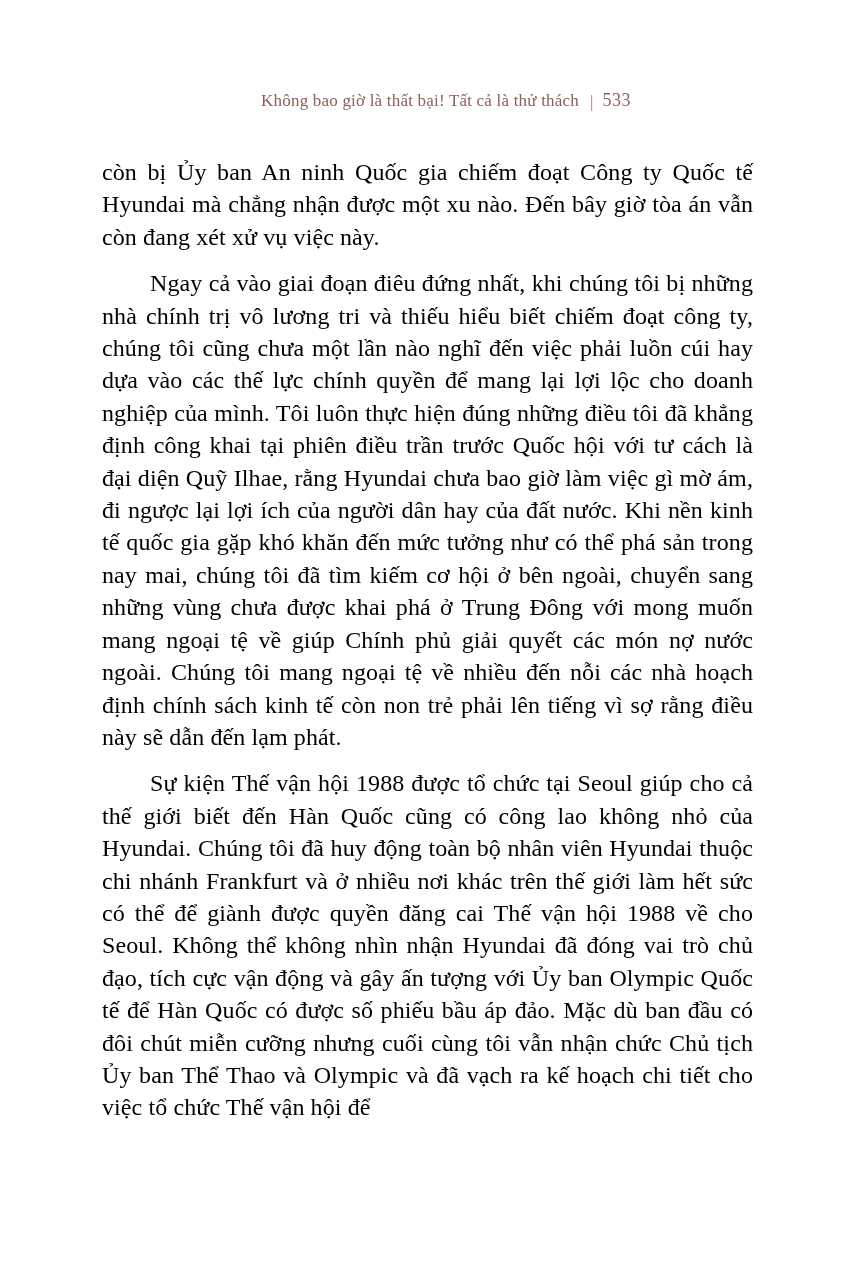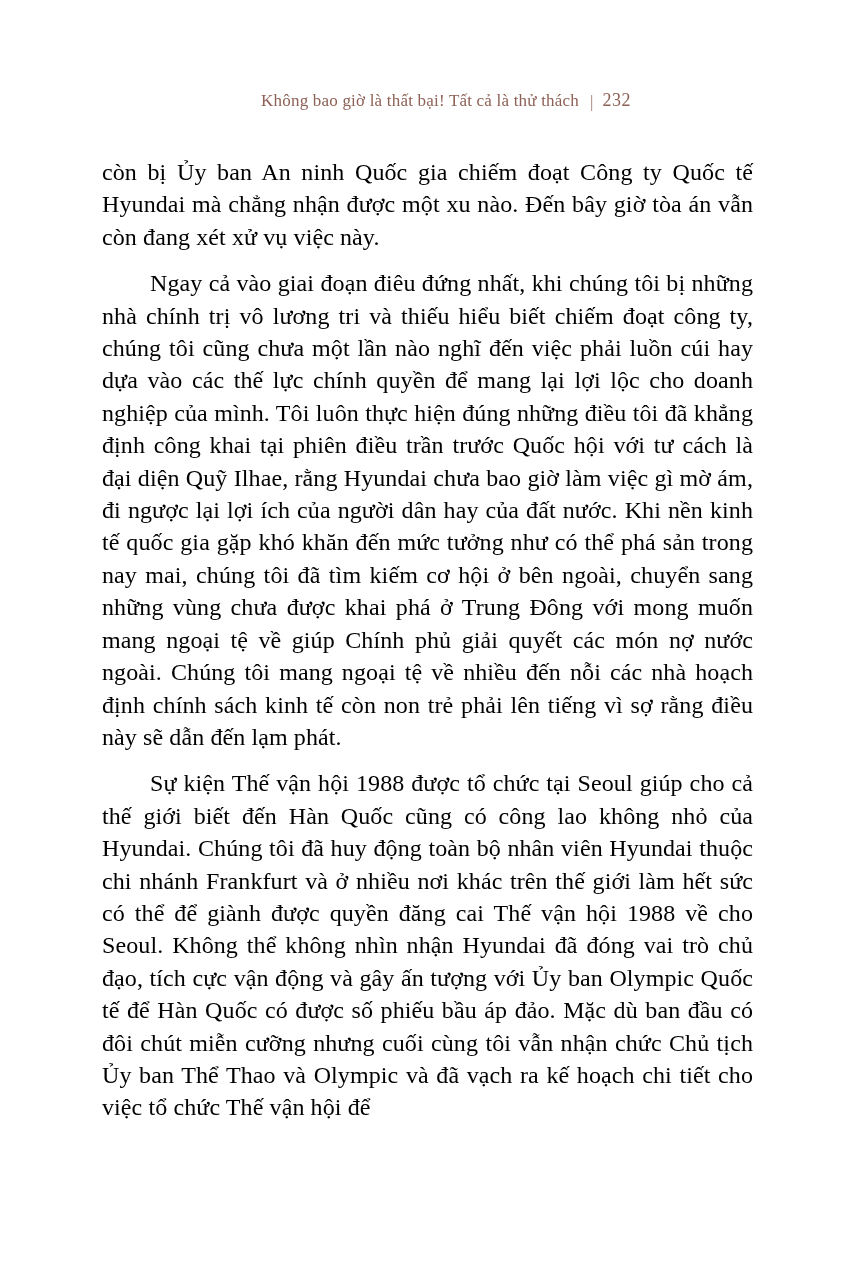--- a/index.html
+++ b/index.html
@@ -59,21 +59,21 @@
   .body-text p.continuation {
     text-indent: 0;
   }
 </style>
 </head>
 <body>
 
 <div class="page">
 
   <div class="running-head">
-    <span class="title">Không bao giờ là thất bại! Tất cả là thử thách</span><span class="divider">|</span><span class="page-number">232</span>
+    <span class="title">Không bao giờ là thất bại! Tất cả là thử thách</span><span class="divider">|</span><span class="page-number">533</span>
   </div>
 
   <div class="body-text">
     <p class="continuation">còn bị Ủy ban An ninh Quốc gia chiếm đoạt Công ty Quốc tế Hyundai mà chẳng nhận được một xu nào. Đến bây giờ tòa án vẫn còn đang xét xử vụ việc này.</p>
     <p>Ngay cả vào giai đoạn điêu đứng nhất, khi chúng tôi bị những nhà chính trị vô lương tri và thiếu hiểu biết chiếm đoạt công ty, chúng tôi cũng chưa một lần nào nghĩ đến việc phải luồn cúi hay dựa vào các thế lực chính quyền để mang lại lợi lộc cho doanh nghiệp của mình. Tôi luôn thực hiện đúng những điều tôi đã khẳng định công khai tại phiên điều trần trước Quốc hội với tư cách là đại diện Quỹ Ilhae, rằng Hyundai chưa bao giờ làm việc gì mờ ám, đi ngược lại lợi ích của người dân hay của đất nước. Khi nền kinh tế quốc gia gặp khó khăn đến mức tưởng như có thể phá sản trong nay mai, chúng tôi đã tìm kiếm cơ hội ở bên ngoài, chuyển sang những vùng chưa được khai phá ở Trung Đông với mong muốn mang ngoại tệ về giúp Chính phủ giải quyết các món nợ nước ngoài. Chúng tôi mang ngoại tệ về nhiều đến nỗi các nhà hoạch định chính sách kinh tế còn non trẻ phải lên tiếng vì sợ rằng điều này sẽ dẫn đến lạm phát.</p>
     <p>Sự kiện Thế vận hội 1988 được tổ chức tại Seoul giúp cho cả thế giới biết đến Hàn Quốc cũng có công lao không nhỏ của Hyundai. Chúng tôi đã huy động toàn bộ nhân viên Hyundai thuộc chi nhánh Frankfurt và ở nhiều nơi khác trên thế giới làm hết sức có thể để giành được quyền đăng cai Thế vận hội 1988 về cho Seoul. Không thể không nhìn nhận Hyundai đã đóng vai trò chủ đạo, tích cực vận động và gây ấn tượng với Ủy ban Olympic Quốc tế để Hàn Quốc có được số phiếu bầu áp đảo. Mặc dù ban đầu có đôi chút miễn cưỡng nhưng cuối cùng tôi vẫn nhận chức Chủ tịch Ủy ban Thể Thao và Olympic và đã vạch ra kế hoạch chi tiết cho việc tổ chức Thế vận hội để</p>
   </div>
 
 </div>
 

